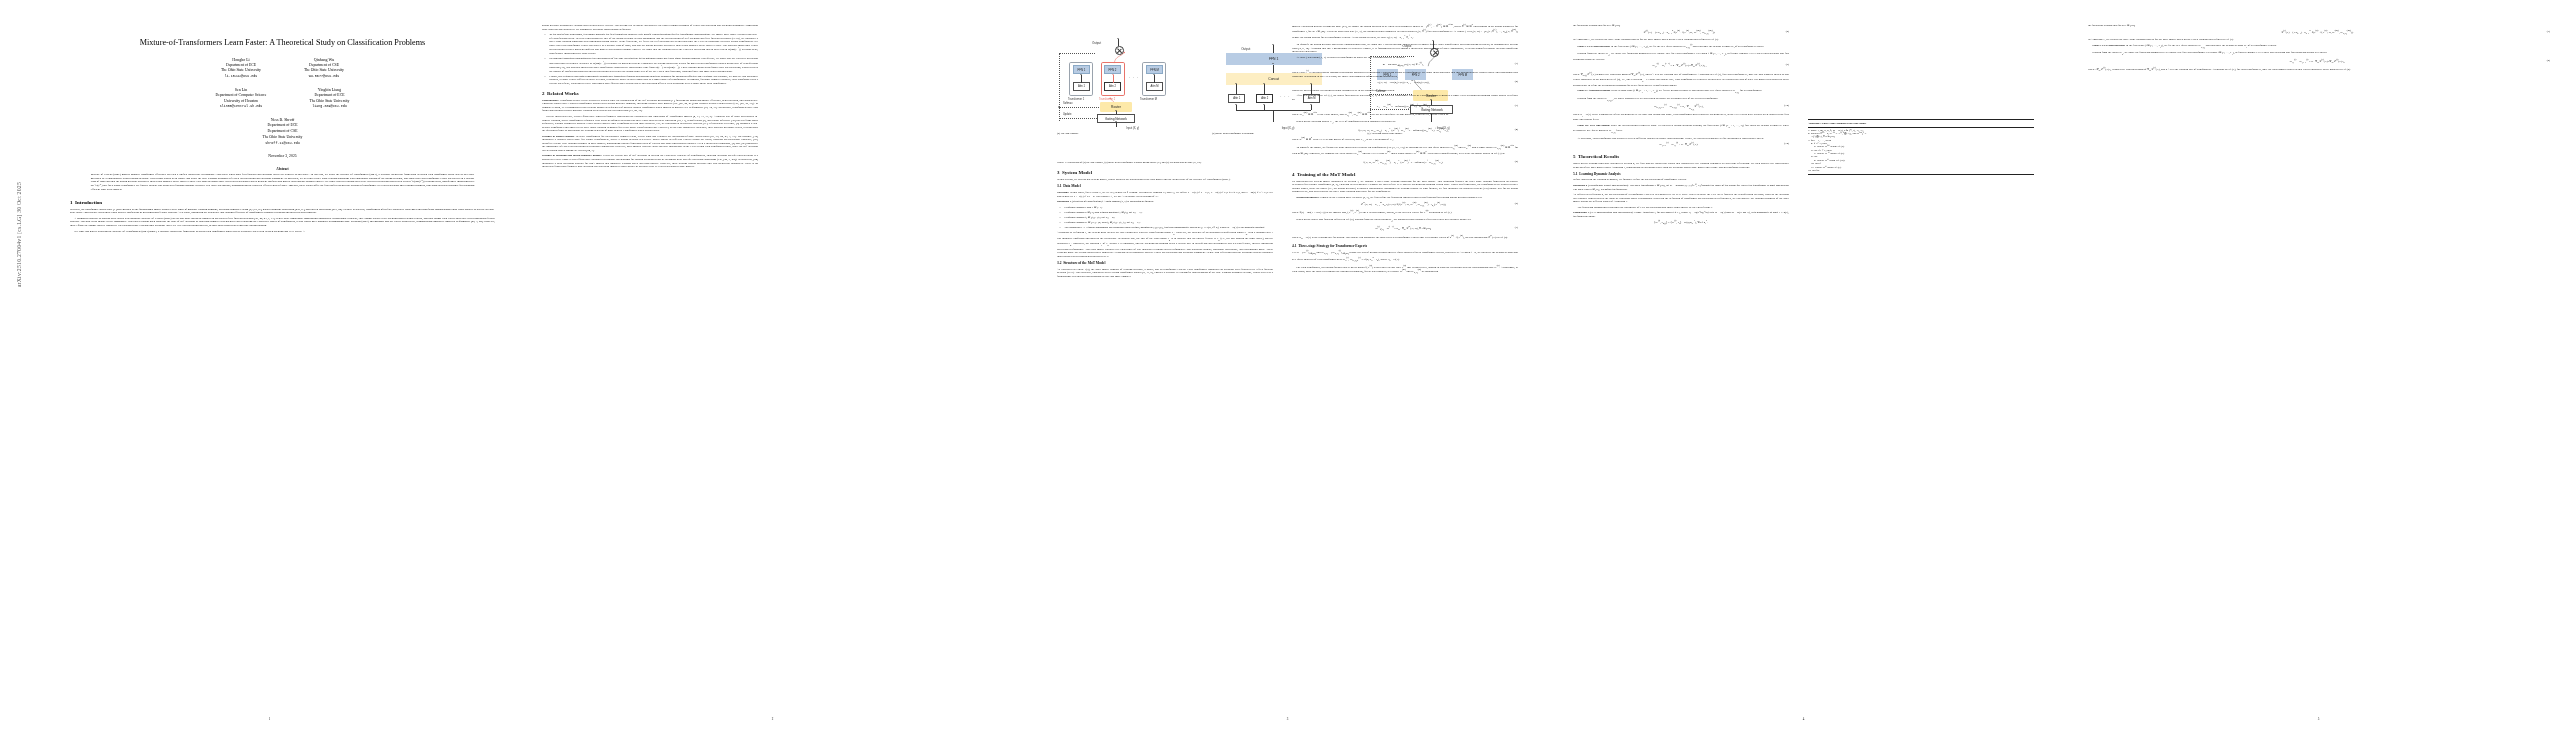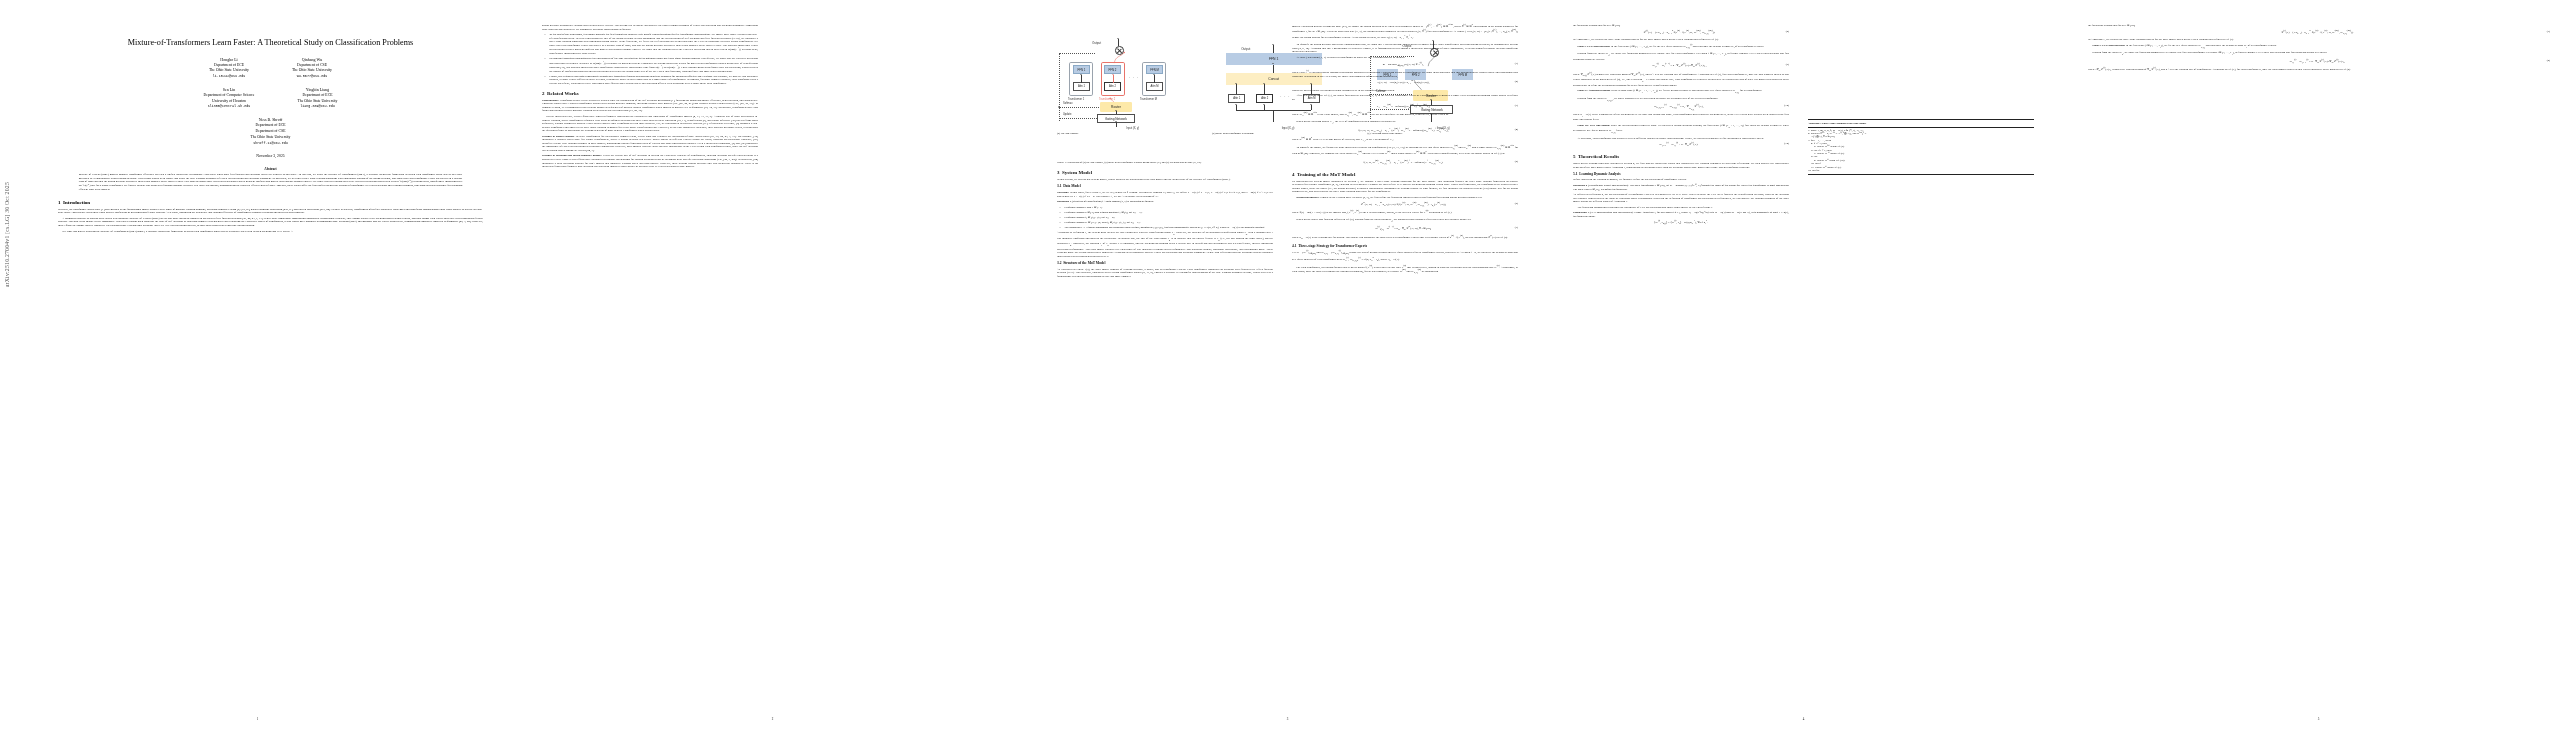--- a/index.html
+++ b/index.html
@@ -1,21 +1,21 @@
 <!DOCTYPE html>
 <html style="font-size:9.7px"><head>
 <meta charset="utf-8">
 <style>
   html,body{margin:0;padding:0;background:#7d7d7d;}
   body{font-family:"Liberation Serif",serif;}
   .sheet{position:relative;width:2576px;height:729px;background:#ffffff;overflow:hidden;}
   .page{position:absolute;top:0;height:729px;background:#fff;overflow:hidden;}
 
   
-  .p1{left:0;width:515px;}
+  .p1{left:12px;width:515px;}
   .p2{left:515px;width:515px;}
   .p3{left:1030px;width:515px;}
   .p4{left:1546px;width:515px;}
   .p5{left:2061px;width:515px;}
 
   .body-col{position:absolute;color:#111;font-size:2.8px;line-height:1.28;text-align:justify;
             -webkit-font-smoothing:antialiased;}
   .col-l{left:27px;width:216px;}
   .col-r{left:262px;width:226px;}
   .it{font-style:italic;}

